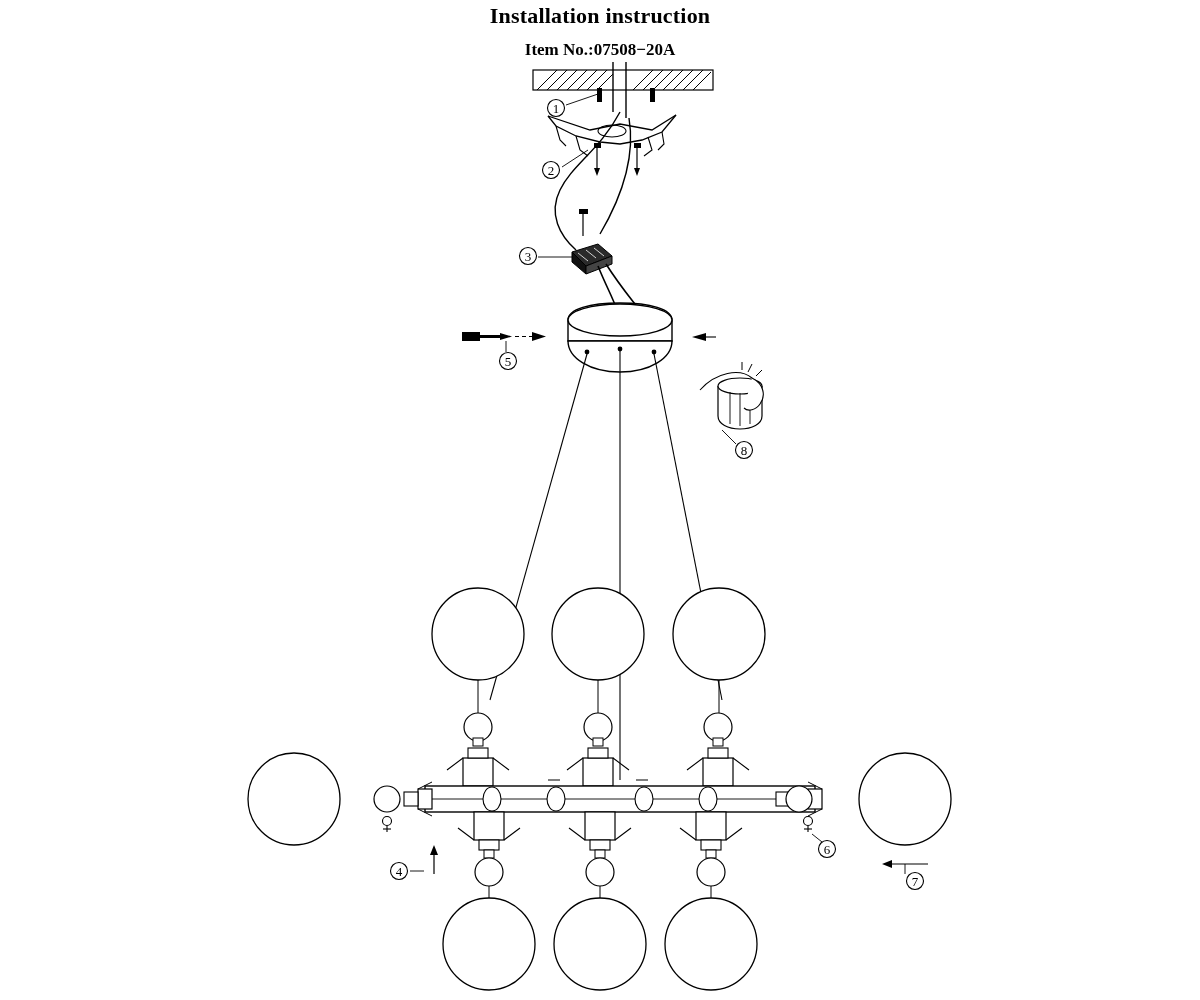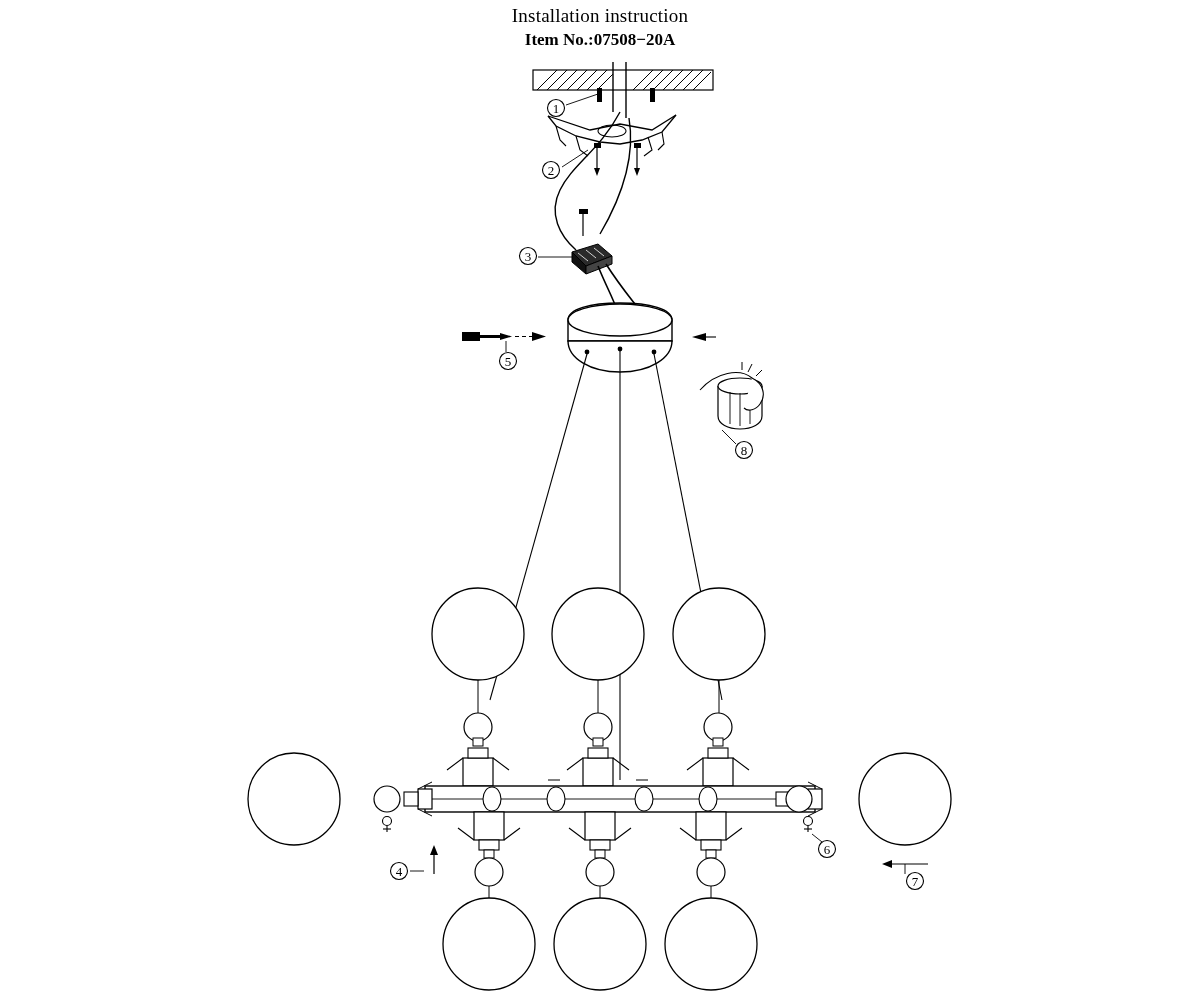--- a/index.html
+++ b/index.html
@@ -23,31 +23,31 @@
   }
   .title-block {
     position: absolute;
     top: 4px;
     left: 0;
     width: 1200px;
     text-align: center;
   }
   .title-main {
     font-family: "Liberation Serif", serif;
-    font-size: 19px;
-    font-weight: normal;
+    font-size: 22px;
+    font-weight: bold;
     letter-spacing: 0.2px;
     line-height: 24px;
   }
   .title-sub {
     font-family: "Liberation Serif", serif;
     font-size: 17px;
     font-weight: bold;
     line-height: 22px;
-    margin-top: 1px;
+    margin-top: 11px;
   }
   svg.diagram {
     position: absolute;
     top: 0;
     left: 0;
     width: 1200px;
     height: 1000px;
   }
   .cal-label {
     font-family: "Liberation Serif", serif;

